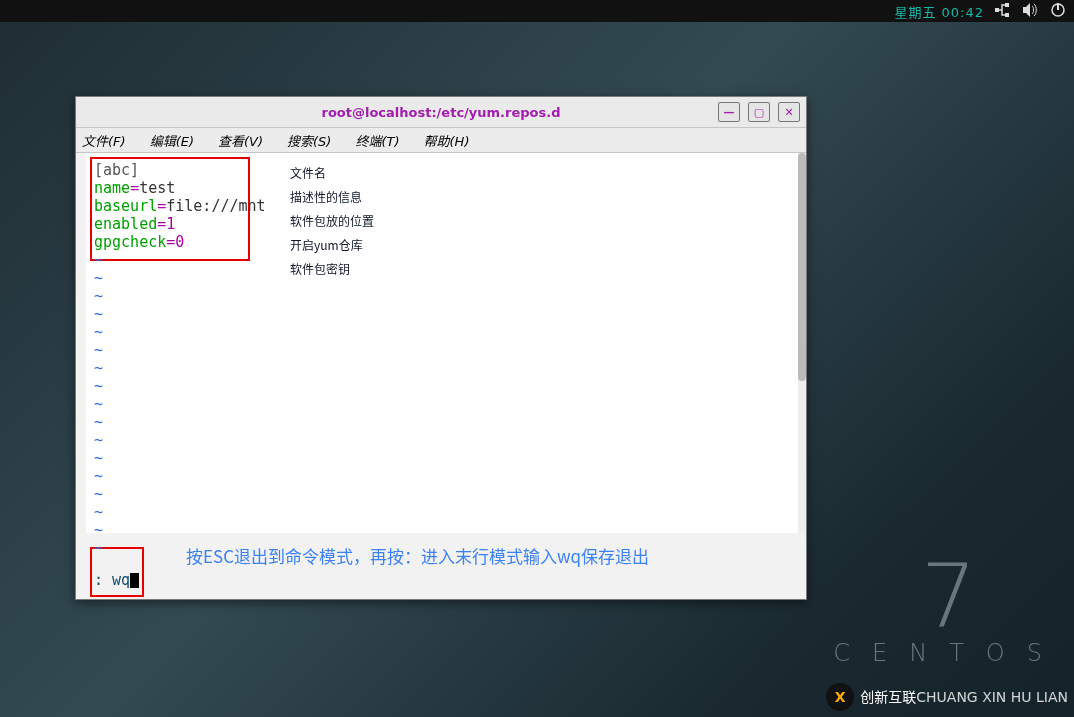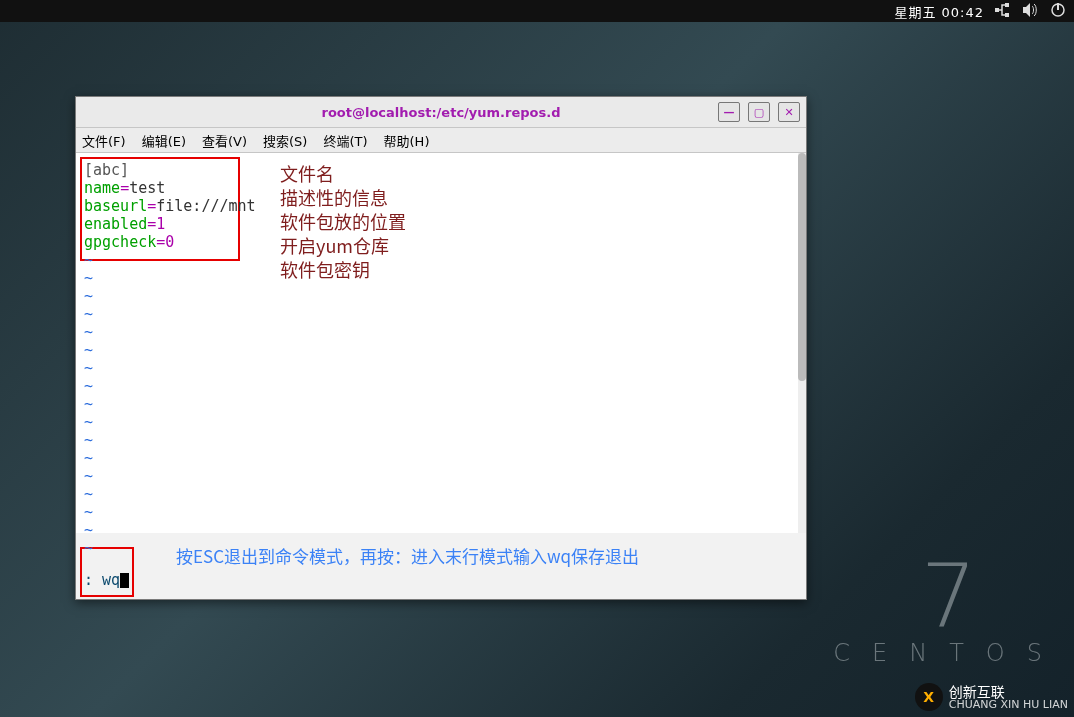--- a/index.html
+++ b/index.html
@@ -16,21 +16,21 @@
     width: 1074px;
     height: 717px;
     background: linear-gradient(135deg, #1e2d33 0%, #334a52 45%, #1a2930 80%, #14222a 100%);
   }
   
   .panel {
     position: absolute;
     top: 0; left: 0; right: 0;
     height: 22px;
     background: #111;
-    color: #ffffff;
+    color: #14b8a6;
     display: flex;
     align-items: center;
     justify-content: flex-end;
     font-size: 13px;
     padding-right: 8px;
   }
   .panel .clock { margin-right: 10px; letter-spacing: 1px;}
   .panel .tray { display:flex; align-items:center; gap:12px; }
   .panel .tray svg { width:16px; height:16px; fill:#ddd; }
   
@@ -46,22 +46,22 @@
   .watermark {
     position:absolute; right:6px; bottom:6px;
     display:flex; align-items:center; gap:6px;
     color:#fff; font-size:14px;
   }
   .watermark .logo {
     width:28px; height:28px; border-radius:50%;
     background:#111; display:flex; align-items:center; justify-content:center;
     font-weight:bold; color:#ffae00;
   }
-  .watermark .txt {display:flex; flex-direction:column; line-height:1;}
-  .watermark .sub{ font-size:11px; opacity:.8;}
+  .watermark .txt {display:flex; flex-direction:row; line-height:1;}
+  .watermark .sub{ font-size:14px; opacity:.8;}
   
   .window {
     position:absolute;
     left:75px; top:96px;
     width:730px; height:502px;
     background:#f2f2f2;
     border:1px solid #7a7a7a;
     box-shadow: 0 3px 10px rgba(0,0,0,.5);
   }
   .titlebar {
@@ -84,31 +84,33 @@
     cursor:pointer;
     border-radius:2px;
   }
   .menubar {
     height:24px;
     background:#ececec;
     border-bottom:1px solid #c6c6c6;
     display:flex; align-items:center;
     font-size:13px;
     padding:0 6px;
-    gap:16px;
+    gap:24px;
+    font-style:italic;
   }
   .menubar span{ cursor:pointer; }
   .terminal-body{
     position:relative;
     background:#fff;
     height:380px;
     font-family: "DejaVu Sans Mono", "Courier New", monospace;
     font-size:15px;
     line-height:18px;
     color:#333;
+    margin-left:10px;
   }
   .scrollbar{
     position:absolute; right:0; top:0; width:8px; height:100%;
     background:#eee;
   }
   .scrollbar .thumb{
     position:absolute; top:0; width:100%; height:60%;
     background:#bbb; border-radius:4px;
   }
   
@@ -138,23 +140,23 @@
     white-space:pre;
     color:#0c4a6e;
   }
   .cursor{
     display:inline-block; width:9px; height:15px;
     background:#000; vertical-align:middle;
   }
   .annot{
     position:absolute;
     left:204px; top:8px;
-    color:#7f1d1d;
+    color:#0f172a;
     font-family: "Microsoft YaHei","Noto Sans CJK SC",sans-serif;
-    font-size:18px;
+    font-size:12px;
     line-height:24px;
     white-space:pre;
   }
   .note-bottom{
     position:absolute;
     left:100px; top:394px;
     color:#3b82f6;
     font-family: "Microsoft YaHei","Noto Sans CJK SC",sans-serif;
     font-size:17px;
   }

